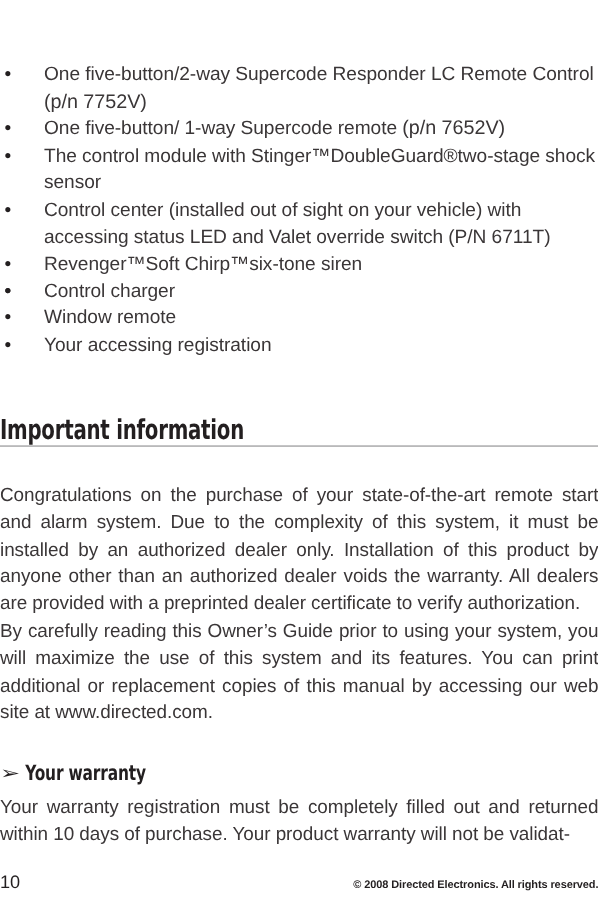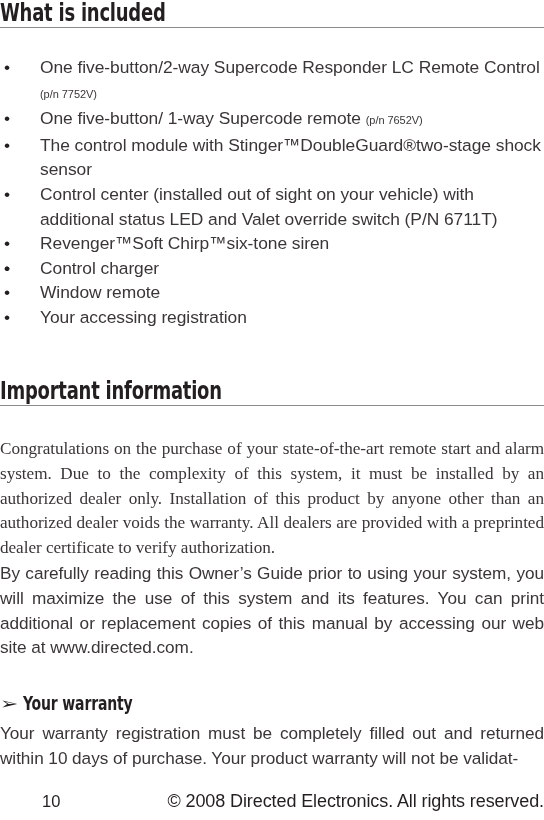--- a/index.html
+++ b/index.html
@@ -64,21 +64,21 @@
   }
   .bullet-dot {
     position: absolute;
     left: 4px;
     top: 0;
     font-size: 17.4px;
     line-height: 24.6px;
     color: #231f20;
   }
   .pn-small {
-    font-size: 11px;
+    font-size: 18px;
   }
 
   
   .body-para {
     position: absolute;
     left: 0;
     width: 544px;
     margin: 0;
     font-size: 17.2px;
     line-height: 24.8px;
@@ -123,58 +123,54 @@
     bottom: 8px;
     width: 544px;
     display: flex;
     align-items: baseline;
     justify-content: space-between;
   }
   .page-number {
     font-size: 16.5px;
     color: #231f20;
     letter-spacing: 0px;
-    padding-left: 42px;
   }
   .copyright {
-    font-size: 18px;
-    font-weight: normal;
+    font-size: 10px;
+    font-weight: bold;
     color: #231f20;
     letter-spacing: -0.1px;
   }
 </style>
 </head>
 <body>
 
 <div class="page">
 
-  <div class="heading-block" style="top:0px;">
-    <div class="section-heading">What is included</div>
-  </div>
 
   <ul class="bullet-list" style="top:55px;">
 
     <li class="bullet-item">
       <span class="bullet-dot">•</span>
       <span>One five-button/2-way Supercode Responder LC Remote Control </span><span class="pn-small">(p/n 7752V)</span>
     </li>
 
     <li class="bullet-item">
       <span class="bullet-dot">•</span>
       <span>One five-button/ 1-way Supercode remote </span><span class="pn-small">(p/n 7652V)</span>
     </li>
 
     <li class="bullet-item">
       <span class="bullet-dot">•</span>
       <span>The control module with Stinger™DoubleGuard®two-stage shock sensor</span>
     </li>
 
     <li class="bullet-item">
       <span class="bullet-dot">•</span>
-      <span>Control center (installed out of sight on your vehicle) with additional status LED and Valet override switch (P/N 6711T)</span>
+      <span>Control center (installed out of sight on your vehicle) with accessing status LED and Valet override switch (P/N 6711T)</span>
     </li>
 
     <li class="bullet-item">
       <span class="bullet-dot">•</span>
       <span>Revenger™Soft Chirp™six-tone siren</span>
     </li>
 
     <li class="bullet-item">
       <span class="bullet-dot">•</span>
     </li>
@@ -192,21 +188,21 @@
     <li class="bullet-item">
       <span class="bullet-dot">•</span>
       <span>Your accessing registration</span>
     </li>
   </ul>
 
   <div class="heading-block" style="top:378px;">
     <div class="section-heading">Important information</div>
   </div>
 
-  <p class="body-para" style="top:437px;font-family:Liberation Serif, serif;">Congratulations on the purchase of your state-of-the-art remote start and alarm system. Due to the complexity of this system, it must be installed by an authorized dealer only. Installation of this product by anyone other than an authorized dealer voids the warranty. All dealers are provided with a preprinted dealer certificate to verify authorization.</p>
+  <p class="body-para" style="top:437px;">Congratulations on the purchase of your state-of-the-art remote start and alarm system. Due to the complexity of this system, it must be installed by an authorized dealer only. Installation of this product by anyone other than an authorized dealer voids the warranty. All dealers are provided with a preprinted dealer certificate to verify authorization.</p>
 
   <p class="body-para" style="top:561px;">By carefully reading this Owner’s Guide prior to using your system, you will maximize the use of this system and its features. You can print additional or replacement copies of this manual by accessing our web site at www.directed.com.</p>
 
   <div class="subheading-row" style="top:694px;">
     <span class="arrow-glyph">➢</span>
     <span class="subheading-text">Your warranty</span>
   </div>
 
   <p class="body-para" style="top:721px;">Your warranty registration must be completely filled out and returned within 10 days of purchase. Your product warranty will not be validat-</p>
 

